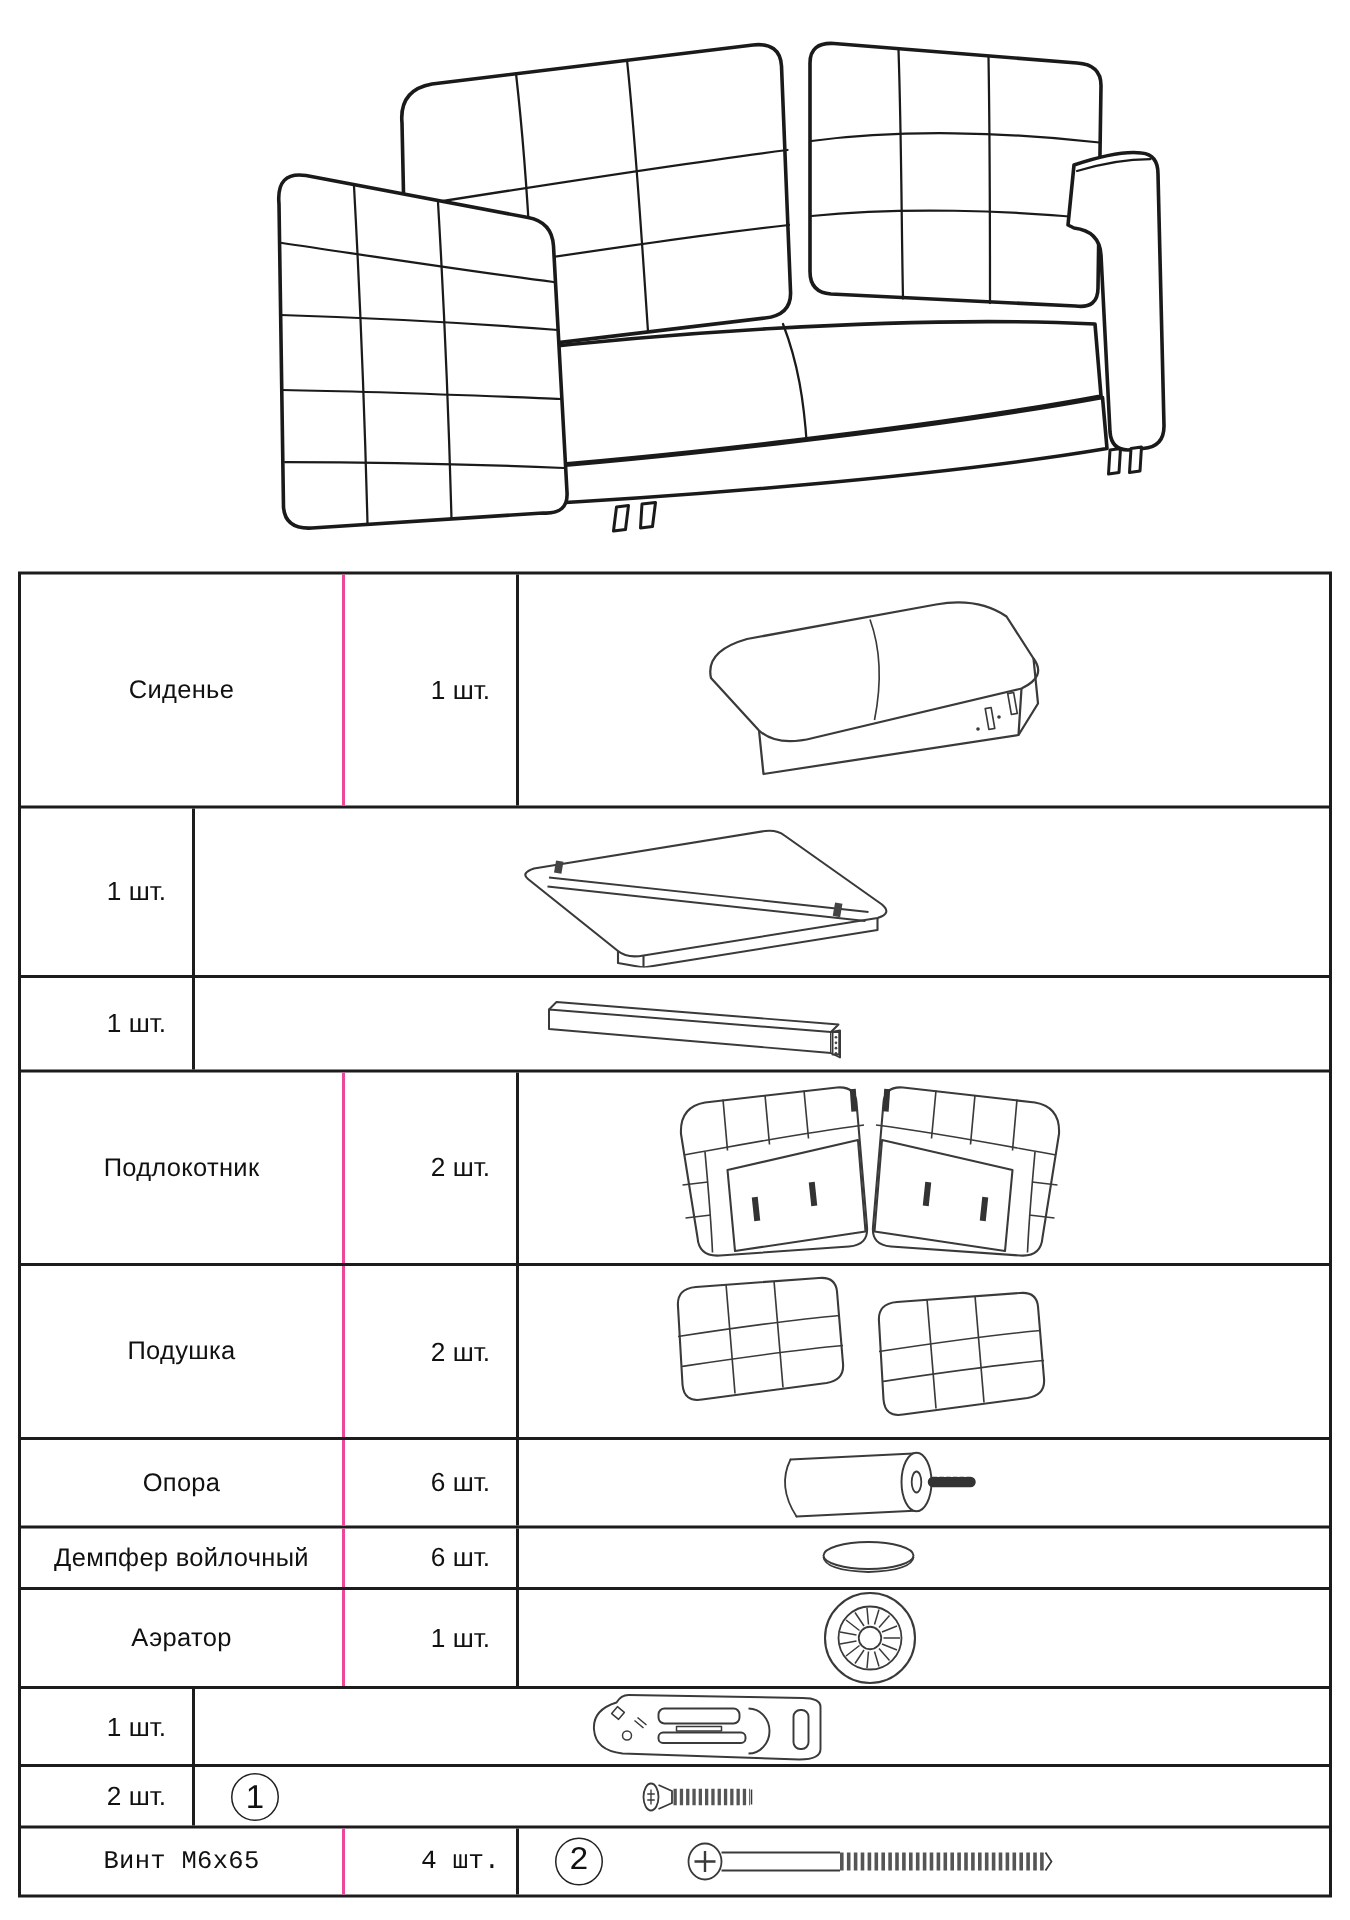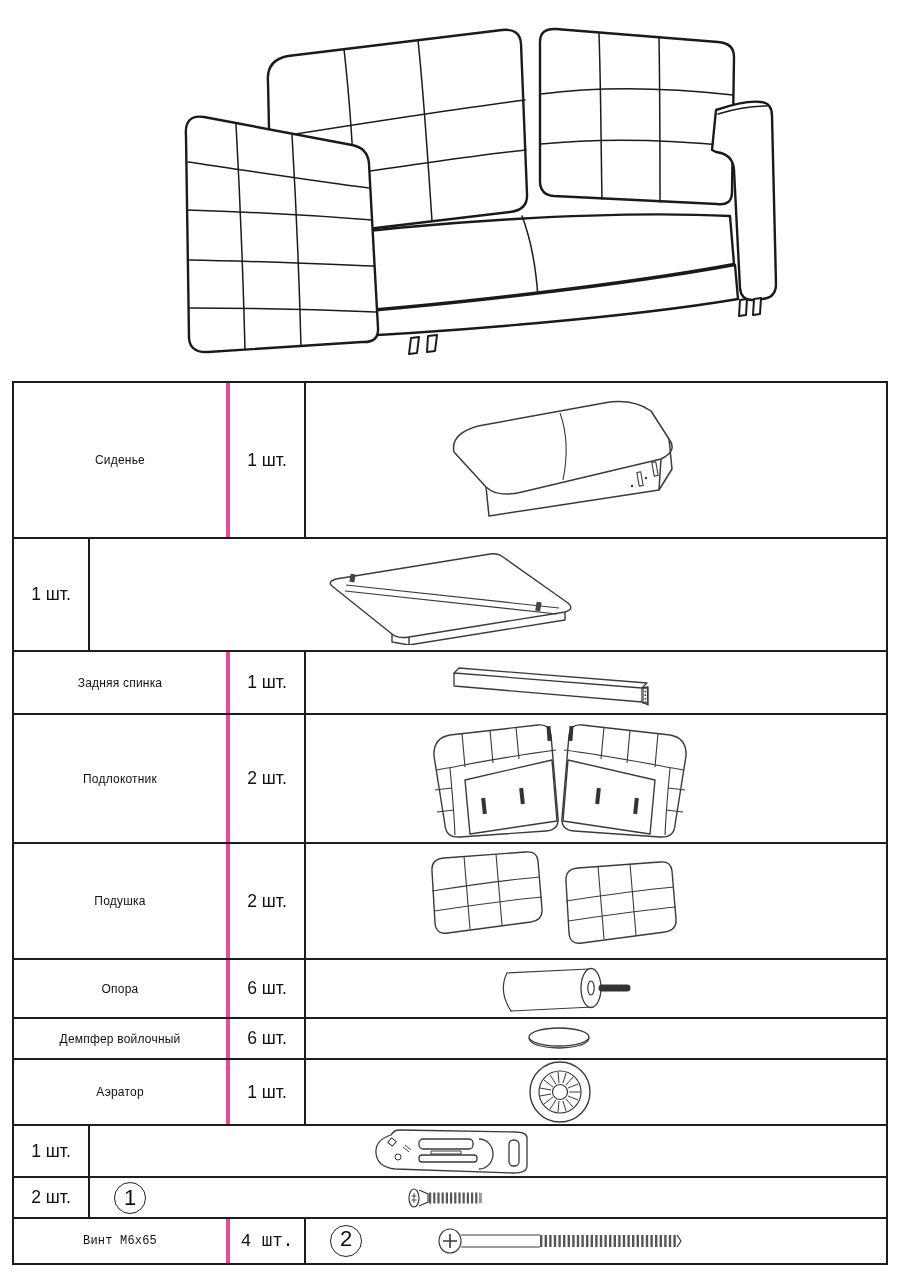--- a/index.html
+++ b/index.html
@@ -20,28 +20,28 @@
   .p-row:nth-child(3){height:63px}
   .p-row:nth-child(4){height:129px}
   .p-row:nth-child(5){height:116px}
   .p-row:nth-child(6){height:59px}
   .p-row:nth-child(7){height:41px}
   .p-row:nth-child(8){height:66px}
   .p-row:nth-child(9){height:52px}
   .p-row:nth-child(10){height:41px}
   .p-row:nth-child(11){height:44px}
   .c-name{
-    width:216px;border-right:4px solid #ec4899;box-sizing:border-box;
+    width:216px;border-right:2px solid #ec4899;box-sizing:border-box;
     display:flex;align-items:center;justify-content:center;
-    font-size:12px;text-align:center;padding:0 6px;letter-spacing:.2px;
+    font-size:17px;text-align:center;padding:0 6px;letter-spacing:.2px;
   }
   .c-qty{
     width:76px;border-right:2px solid #1c1c1c;box-sizing:border-box;
     display:flex;align-items:center;justify-content:center;
-    font-size:17.5px;white-space:nowrap;
+    font-size:17.5px;white-space:nowrap;margin-left:40px;
   }
   .c-img{
     flex:1;position:relative;display:flex;align-items:center;justify-content:center;
     box-sizing:border-box;padding-right:72px;overflow:hidden;
   }
   .marker{
     position:absolute;left:24px;top:50%;transform:translateY(-50%);
     width:30px;height:30px;border:1.6px solid #222;border-radius:50%;
     display:flex;align-items:center;justify-content:center;
     font-size:22px;line-height:1;background:#fff;
@@ -133,21 +133,20 @@
           <path d="M80,89 L80,97 L97,100 L97,92" fill="none"></path>
           <path d="M97,100 L253,75 L253,67" fill="none"></path>
           <rect x="38" y="29" width="5" height="8" fill="#444" stroke="none" transform="rotate(10 40 33)"></rect>
           <rect x="224" y="57" width="5" height="9" fill="#444" stroke="none" transform="rotate(10 226 61)"></rect>
         </g>
       </svg>
     </div>
   </div>
 
   <div class="p-row">
-    <div class="c-name">Задняя спинка</div>
     <div class="c-qty">1 шт.</div>
     <div class="c-img">
       <svg width="240" height="52" viewBox="0 0 240 52">
         <g fill="#fff" stroke="#3a3a3a" stroke-width="1.3" stroke-linejoin="round">
           <path d="M14,16 L202,31 L202,45 L14,29 Z"></path>
           <path d="M14,16 L19,11 L207,26 L202,31" fill="none"></path>
           <path d="M202,31 L208,30 L208,48 L202,45" fill="#fff"></path>
           <rect x="203" y="31" width="4.5" height="15"></rect>
           <circle cx="205.3" cy="34.5" r="0.9" fill="#444" stroke="none"></circle>
           <circle cx="205.3" cy="38.2" r="0.9" fill="#444" stroke="none"></circle>

